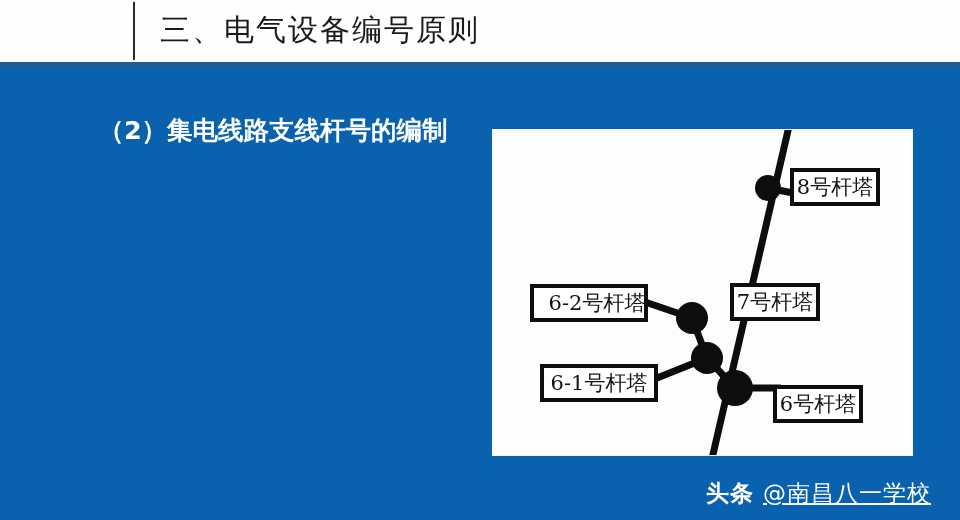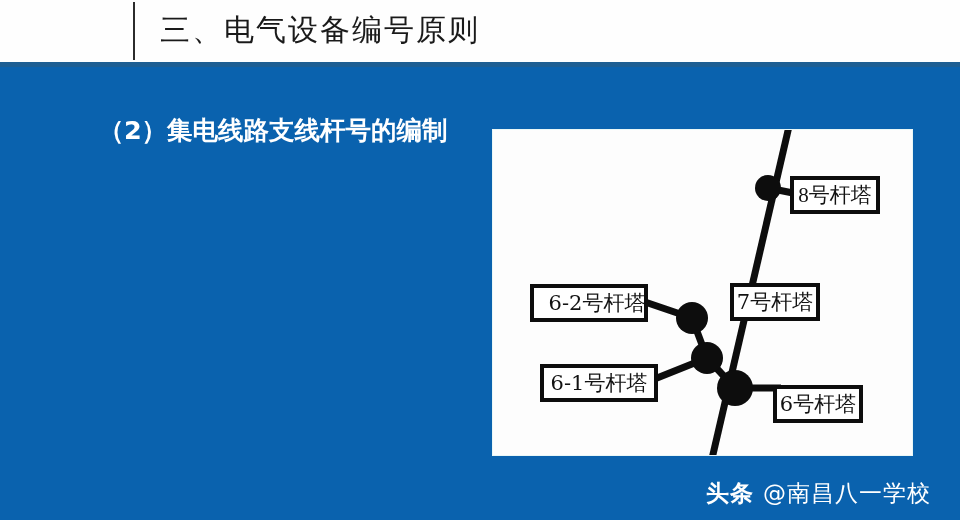--- a/index.html
+++ b/index.html
@@ -76,37 +76,37 @@
     border:4px solid #0d0d0d;
     box-sizing:border-box;
     font-family:"DejaVu Serif","Liberation Serif",serif;
     font-size:21px;
     color:#121212;
     display:flex;align-items:center;justify-content:center;
     white-space:nowrap;
     letter-spacing:0px;
     line-height:1;
   }
-  #lbl-8  {left:790px;top:176px;width:90px;height:38px;font-family:Liberation Serif, serif;}
+  #lbl-8  {left:790px;top:168px;width:90px;height:38px;}
   #lbl-7  {left:730px;top:283px;width:90px;height:38px;}
   #lbl-6  {left:773px;top:368px;width:90px;height:38px;margin-top:17px;}
   #lbl-62 {left:530px;top:284px;width:118px;height:38px;padding-left:16px;}
   #lbl-61 {left:532px;top:364px;width:118px;height:38px;margin-left:8px;}
 
   
   #watermark{
     position:absolute;left:706px;top:478px;
     color:#ffffff;
     font-family:"DejaVu Sans","Liberation Sans",sans-serif;
     font-size:23px;
     font-weight:700;
     white-space:nowrap;
     letter-spacing:1px;
   }
-  #watermark .wm-at{font-weight:400;}
+  #watermark .wm-at{font-weight:400;text-decoration:underline;}
 </style>
 </head>
 <body>
 
 <div id="slide">
 
   <div id="header">
     <div id="header-divider"></div>
     <div id="header-title">三、电气设备编号原则</div>
   </div>

